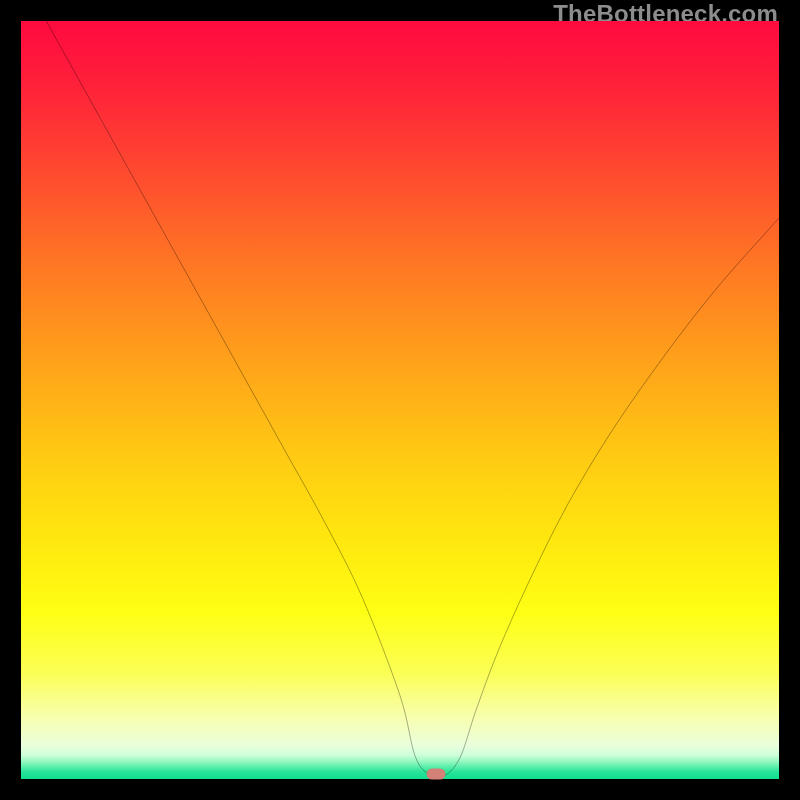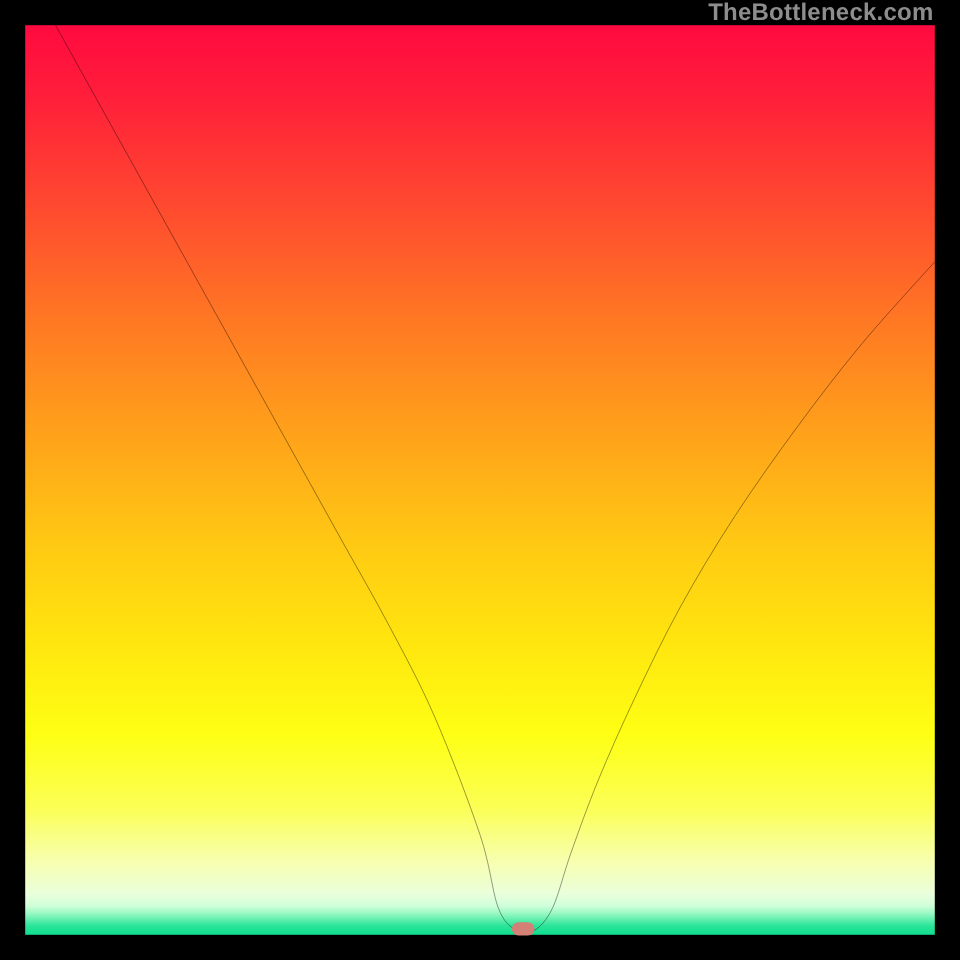--- a/index.html
+++ b/index.html
@@ -67,21 +67,21 @@
     height: 11px;
     border-radius: 6px;
     background: #d38177;
     transform: translate(-50%, -50%);
   }
   .watermark {
     position: absolute;
     top: 0px;
     right: 22px;
     font-family: Arial, Helvetica, sans-serif;
-    font-size: 20px;
+    font-size: 24px;
     font-weight: 600;
     color: #8d8d8d;
     letter-spacing: 0.2px;
     user-select: none;
   }
 </style>
 </head>
 <body>
 
 <div class="frame">

